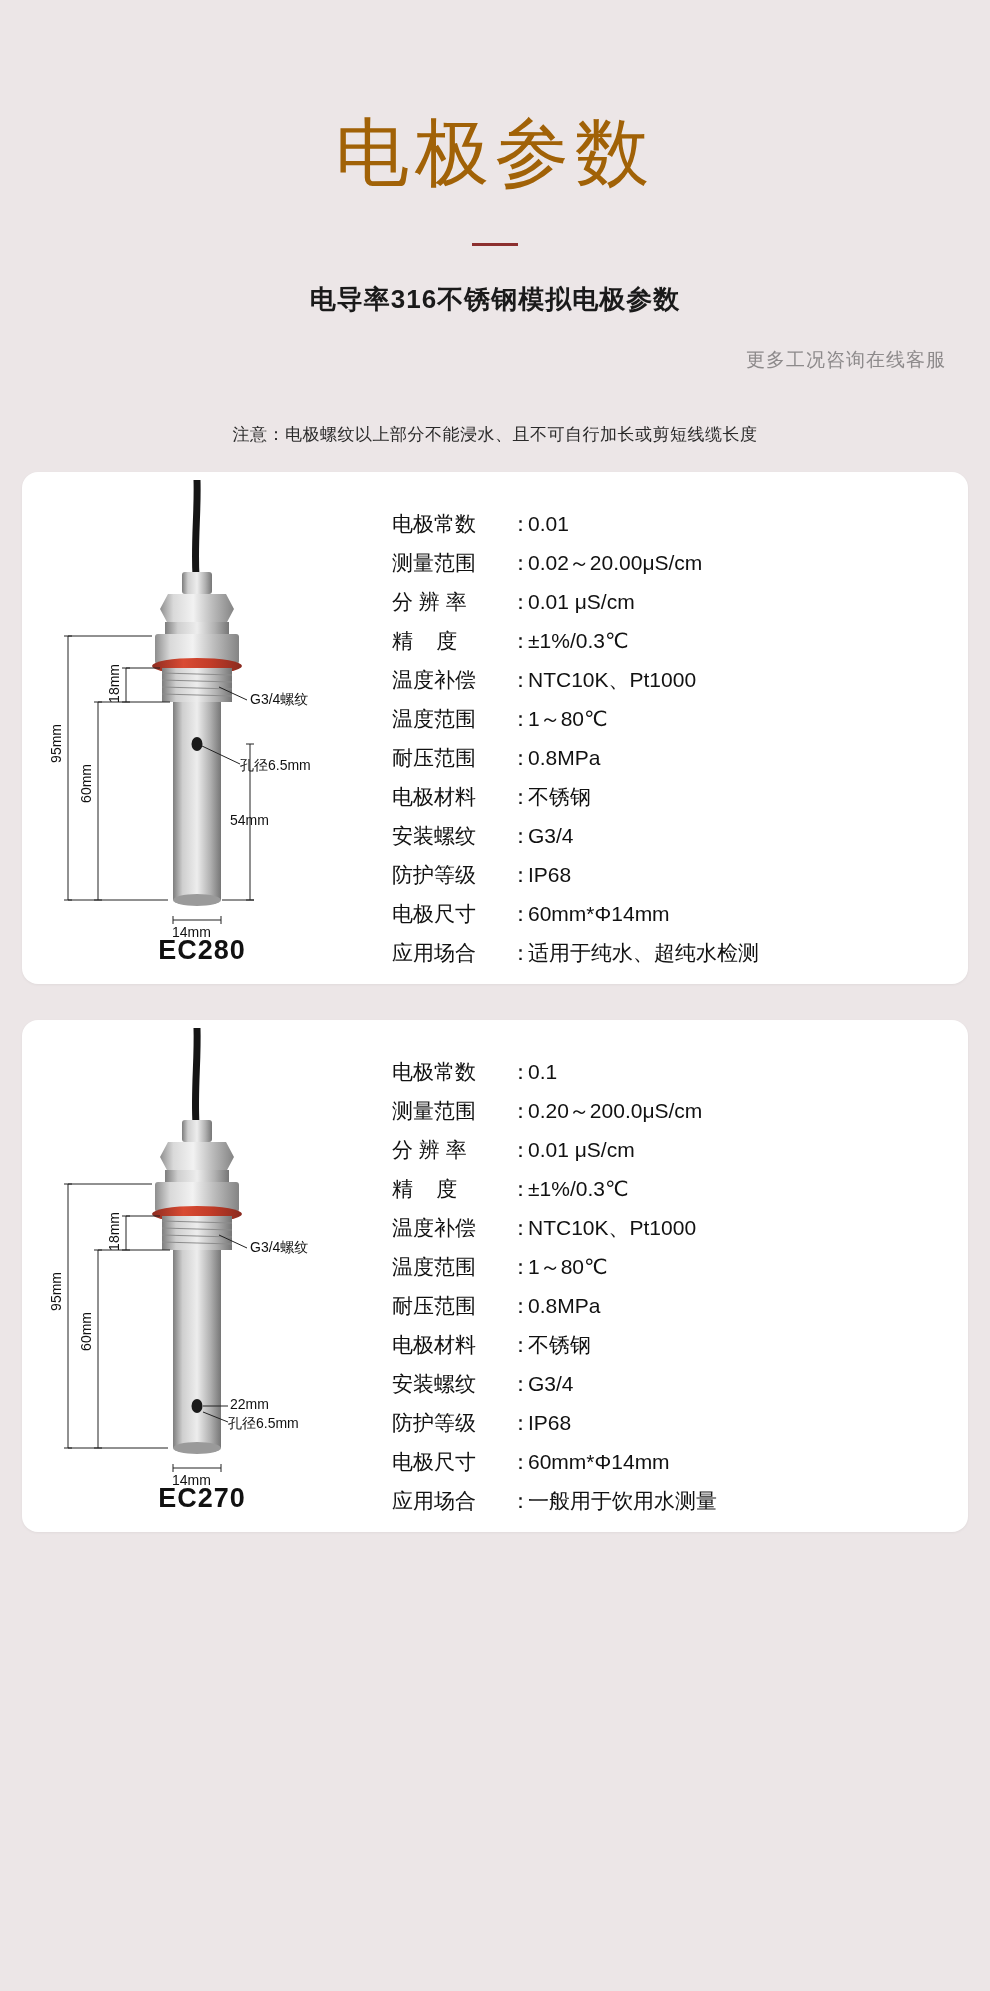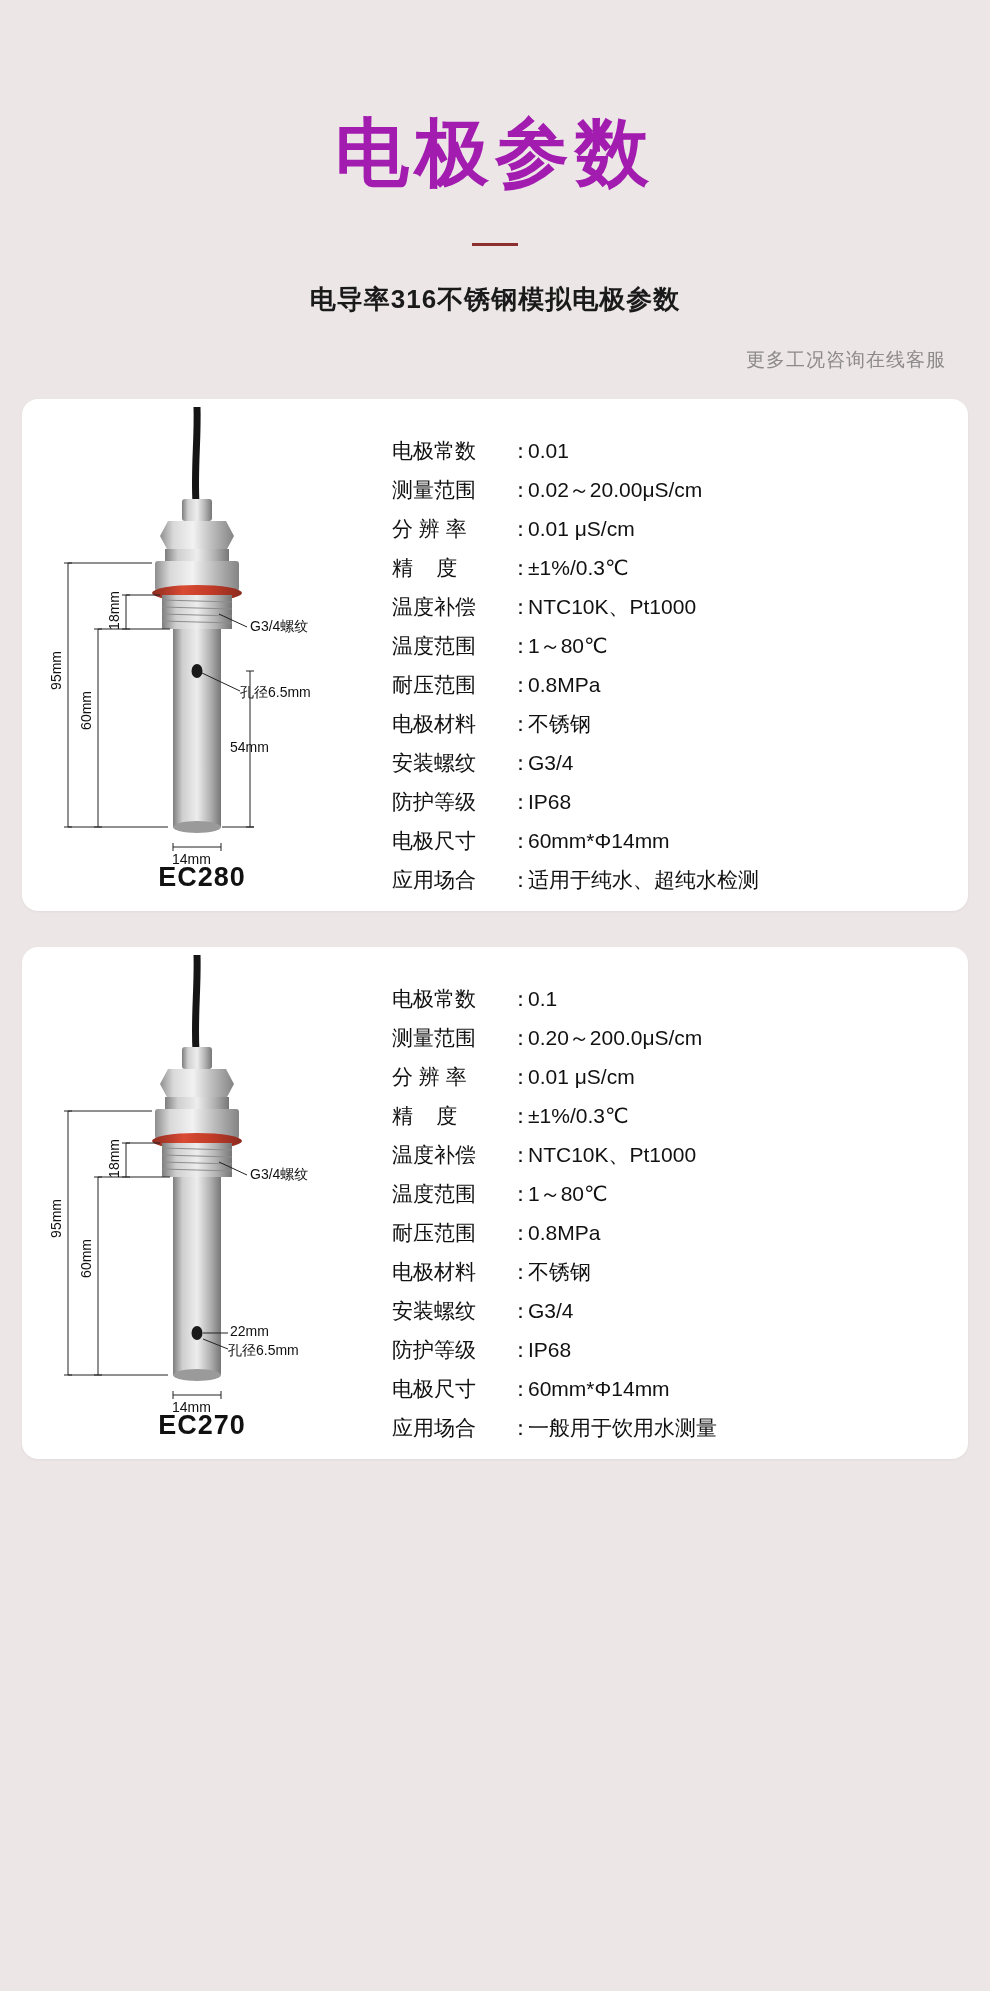--- a/index.html
+++ b/index.html
@@ -15,24 +15,24 @@
   }
   .page {
     width: 990px;
     height: 1991px;
     position: relative;
     padding: 0;
   }
   .main-title {
     text-align: center;
     font-size: 74px;
-    font-weight: bold;
+    font-weight: normal;
     letter-spacing: 6px;
     padding-top: 62px;
-    color: #a21caf;
+    color: #a16207;
     line-height: 1.1;
   }
   .divider {
     width: 46px;
     height: 3px;
     background: #8c2f2f;
     margin: 44px auto 0 auto;
   }
   .subtitle {
     text-align: center;
@@ -122,20 +122,21 @@
 <div class="page">
 
   <h1 class="main-title">电极参数</h1>
 
   <div class="divider"></div>
 
   <div class="subtitle">电导率316不锈钢模拟电极参数</div>
 
   <div class="service-note">更多工况咨询在线客服</div>
 
+  <div class="attention">注意：电极螺纹以上部分不能浸水、且不可自行加长或剪短线缆长度</div>
 
   <div class="card">
     <div class="card-left">
 
       <svg width="360" height="470" viewBox="0 0 360 470">
         <defs>
           <linearGradient id="metalA" x1="0" y1="0" x2="1" y2="0">
             <stop offset="0%" stop-color="#8e8e8e"></stop>
             <stop offset="18%" stop-color="#d9d9d9"></stop>
             <stop offset="45%" stop-color="#f2f2f2"></stop>

